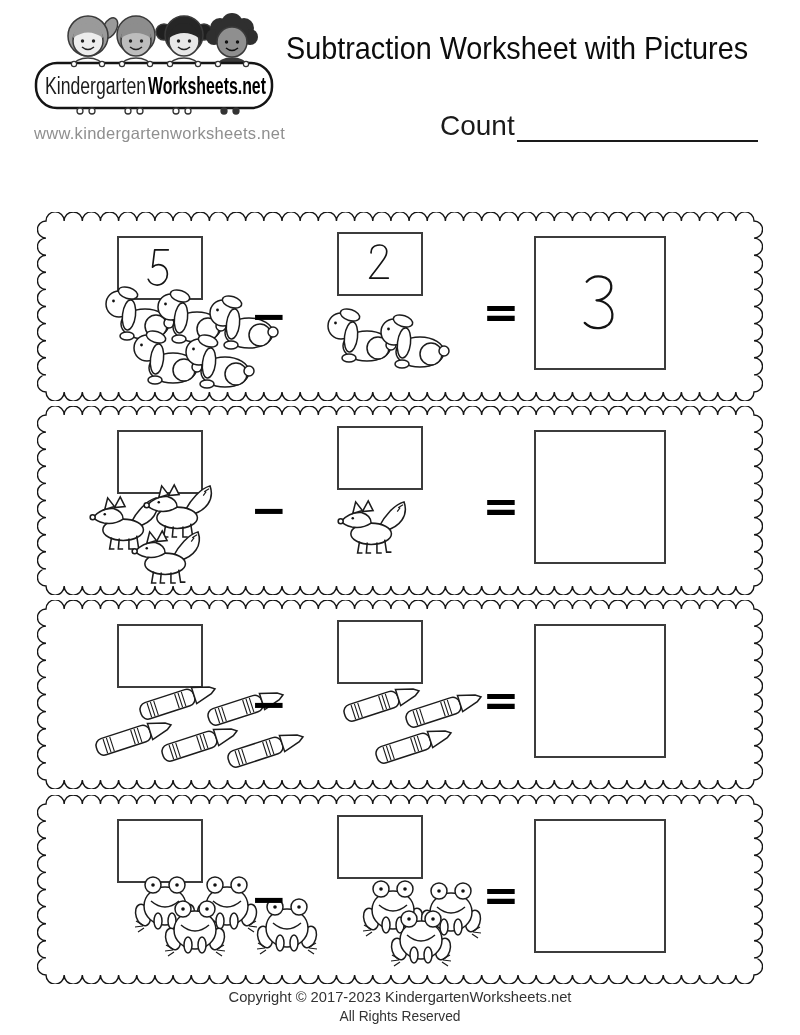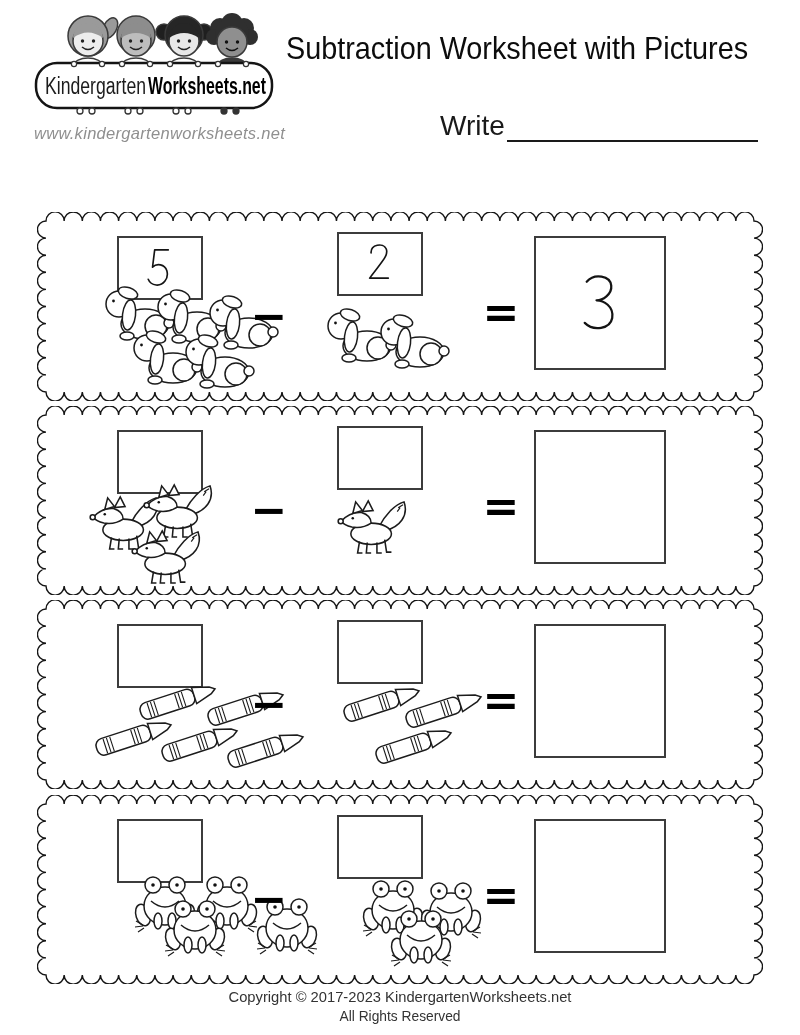--- a/index.html
+++ b/index.html
@@ -3,21 +3,21 @@
 <meta charset="utf-8">
 <style>
   * { margin:0; padding:0; box-sizing:border-box; }
   html,body { background:#fff; }
   body { font-family:"Liberation Sans", sans-serif; color:#111; }
   .page { position:relative; width:800px; height:1035px; background:#fff; overflow:hidden; margin:0 auto; }
 
   
   .logo-svg { position:absolute; left:30px; top:10px; width:248px; height:112px; }
   .logo-url { position:absolute; left:34px; top:124px; width:244px; text-align:center;
-              font-size:16.5px; color:#8f8f8f; letter-spacing:.3px;font-style:italic; }
+              font-size:16.5px; color:#8f8f8f; letter-spacing:.3px; }
   .title { position:absolute; left:286px; top:30px; white-space:nowrap; font-size:32px;
            font-weight:400; color:#0c0c0c; transform:scaleX(0.90); transform-origin:0 0; }
   .name-row { position:absolute; left:440px; top:110px; width:318px; display:flex; align-items:flex-end; }
   .name-label { font-size:28px; color:#1a1a1a; }
   .name-line { flex:1; height:32px; border-bottom:2px solid #1a1a1a; margin-left:2px; }
 
   .instructions { position:absolute; left:44px; top:165px; width:722px;
                   font-size:18.5px; line-height:1.3; color:#000; }
 
   
@@ -205,21 +205,21 @@
         <circle cx="158" cy="101" r="3"></circle>
       <circle cx="194" cy="101" r="3" fill="#333"></circle>
         <circle cx="206" cy="101" r="3" fill="#333"></circle>
     </g>
   </svg>
   <div class="logo-url">www.kindergartenworksheets.net</div>
 
   <h1 class="title">Subtraction Worksheet with Pictures</h1>
 
   <div class="name-row">
-    <span class="name-label">Write</span>
+    <span class="name-label">Count</span>
     <span class="name-line"></span>
   </div>
 
 
   <section class="panel p1">
     <svg class="scallop" viewBox="0 0 726 189">
         <path d="M 9 9 a 9.076923076923077 9.076923076923077 0 0 1 18.153846153846153 0 a 9.076923076923077 9.076923076923077 0 0 1 18.153846153846153 0 a 9.076923076923077 9.076923076923077 0 0 1 18.153846153846153 0 a 9.076923076923077 9.076923076923077 0 0 1 18.153846153846153 0 a 9.076923076923077 9.076923076923077 0 0 1 18.153846153846153 0 a 9.076923076923077 9.076923076923077 0 0 1 18.153846153846153 0 a 9.076923076923077 9.076923076923077 0 0 1 18.153846153846153 0 a 9.076923076923077 9.076923076923077 0 0 1 18.153846153846153 0 a 9.076923076923077 9.076923076923077 0 0 1 18.153846153846153 0 a 9.076923076923077 9.076923076923077 0 0 1 18.153846153846153 0 a 9.076923076923077 9.076923076923077 0 0 1 18.153846153846153 0 a 9.076923076923077 9.076923076923077 0 0 1 18.153846153846153 0 a 9.076923076923077 9.076923076923077 0 0 1 18.153846153846153 0 a 9.076923076923077 9.076923076923077 0 0 1 18.153846153846153 0 a 9.076923076923077 9.076923076923077 0 0 1 18.153846153846153 0 a 9.076923076923077 9.076923076923077 0 0 1 18.153846153846153 0 a 9.076923076923077 9.076923076923077 0 0 1 18.153846153846153 0 a 9.076923076923077 9.076923076923077 0 0 1 18.153846153846153 0 a 9.076923076923077 9.076923076923077 0 0 1 18.153846153846153 0 a 9.076923076923077 9.076923076923077 0 0 1 18.153846153846153 0 a 9.076923076923077 9.076923076923077 0 0 1 18.153846153846153 0 a 9.076923076923077 9.076923076923077 0 0 1 18.153846153846153 0 a 9.076923076923077 9.076923076923077 0 0 1 18.153846153846153 0 a 9.076923076923077 9.076923076923077 0 0 1 18.153846153846153 0 a 9.076923076923077 9.076923076923077 0 0 1 18.153846153846153 0 a 9.076923076923077 9.076923076923077 0 0 1 18.153846153846153 0 a 9.076923076923077 9.076923076923077 0 0 1 18.153846153846153 0 a 9.076923076923077 9.076923076923077 0 0 1 18.153846153846153 0 a 9.076923076923077 9.076923076923077 0 0 1 18.153846153846153 0 a 9.076923076923077 9.076923076923077 0 0 1 18.153846153846153 0 a 9.076923076923077 9.076923076923077 0 0 1 18.153846153846153 0 a 9.076923076923077 9.076923076923077 0 0 1 18.153846153846153 0 a 9.076923076923077 9.076923076923077 0 0 1 18.153846153846153 0 a 9.076923076923077 9.076923076923077 0 0 1 18.153846153846153 0 a 9.076923076923077 9.076923076923077 0 0 1 18.153846153846153 0 a 9.076923076923077 9.076923076923077 0 0 1 18.153846153846153 0 a 9.076923076923077 9.076923076923077 0 0 1 18.153846153846153 0 a 9.076923076923077 9.076923076923077 0 0 1 18.153846153846153 0 a 9.076923076923077 9.076923076923077 0 0 1 18.153846153846153 0 a 8.55 8.55 0 0 1 0 17.1 a 8.55 8.55 0 0 1 0 17.1 a 8.55 8.55 0 0 1 0 17.1 a 8.55 8.55 0 0 1 0 17.1 a 8.55 8.55 0 0 1 0 17.1 a 8.55 8.55 0 0 1 0 17.1 a 8.55 8.55 0 0 1 0 17.1 a 8.55 8.55 0 0 1 0 17.1 a 8.55 8.55 0 0 1 0 17.1 a 8.55 8.55 0 0 1 0 17.1 a 9.076923076923077 9.076923076923077 0 0 1 -18.153846153846153 0 a 9.076923076923077 9.076923076923077 0 0 1 -18.153846153846153 0 a 9.076923076923077 9.076923076923077 0 0 1 -18.153846153846153 0 a 9.076923076923077 9.076923076923077 0 0 1 -18.153846153846153 0 a 9.076923076923077 9.076923076923077 0 0 1 -18.153846153846153 0 a 9.076923076923077 9.076923076923077 0 0 1 -18.153846153846153 0 a 9.076923076923077 9.076923076923077 0 0 1 -18.153846153846153 0 a 9.076923076923077 9.076923076923077 0 0 1 -18.153846153846153 0 a 9.076923076923077 9.076923076923077 0 0 1 -18.153846153846153 0 a 9.076923076923077 9.076923076923077 0 0 1 -18.153846153846153 0 a 9.076923076923077 9.076923076923077 0 0 1 -18.153846153846153 0 a 9.076923076923077 9.076923076923077 0 0 1 -18.153846153846153 0 a 9.076923076923077 9.076923076923077 0 0 1 -18.153846153846153 0 a 9.076923076923077 9.076923076923077 0 0 1 -18.153846153846153 0 a 9.076923076923077 9.076923076923077 0 0 1 -18.153846153846153 0 a 9.076923076923077 9.076923076923077 0 0 1 -18.153846153846153 0 a 9.076923076923077 9.076923076923077 0 0 1 -18.153846153846153 0 a 9.076923076923077 9.076923076923077 0 0 1 -18.153846153846153 0 a 9.076923076923077 9.076923076923077 0 0 1 -18.153846153846153 0 a 9.076923076923077 9.076923076923077 0 0 1 -18.153846153846153 0 a 9.076923076923077 9.076923076923077 0 0 1 -18.153846153846153 0 a 9.076923076923077 9.076923076923077 0 0 1 -18.153846153846153 0 a 9.076923076923077 9.076923076923077 0 0 1 -18.153846153846153 0 a 9.076923076923077 9.076923076923077 0 0 1 -18.153846153846153 0 a 9.076923076923077 9.076923076923077 0 0 1 -18.153846153846153 0 a 9.076923076923077 9.076923076923077 0 0 1 -18.153846153846153 0 a 9.076923076923077 9.076923076923077 0 0 1 -18.153846153846153 0 a 9.076923076923077 9.076923076923077 0 0 1 -18.153846153846153 0 a 9.076923076923077 9.076923076923077 0 0 1 -18.153846153846153 0 a 9.076923076923077 9.076923076923077 0 0 1 -18.153846153846153 0 a 9.076923076923077 9.076923076923077 0 0 1 -18.153846153846153 0 a 9.076923076923077 9.076923076923077 0 0 1 -18.153846153846153 0 a 9.076923076923077 9.076923076923077 0 0 1 -18.153846153846153 0 a 9.076923076923077 9.076923076923077 0 0 1 -18.153846153846153 0 a 9.076923076923077 9.076923076923077 0 0 1 -18.153846153846153 0 a 9.076923076923077 9.076923076923077 0 0 1 -18.153846153846153 0 a 9.076923076923077 9.076923076923077 0 0 1 -18.153846153846153 0 a 9.076923076923077 9.076923076923077 0 0 1 -18.153846153846153 0 a 9.076923076923077 9.076923076923077 0 0 1 -18.153846153846153 0 a 8.55 8.55 0 0 1 0 -17.1 a 8.55 8.55 0 0 1 0 -17.1 a 8.55 8.55 0 0 1 0 -17.1 a 8.55 8.55 0 0 1 0 -17.1 a 8.55 8.55 0 0 1 0 -17.1 a 8.55 8.55 0 0 1 0 -17.1 a 8.55 8.55 0 0 1 0 -17.1 a 8.55 8.55 0 0 1 0 -17.1 a 8.55 8.55 0 0 1 0 -17.1 a 8.55 8.55 0 0 1 0 -17.1 Z"></path>
       </svg>
     <div class="box b1">
       <svg class="digit" viewBox="0 0 60 72">

